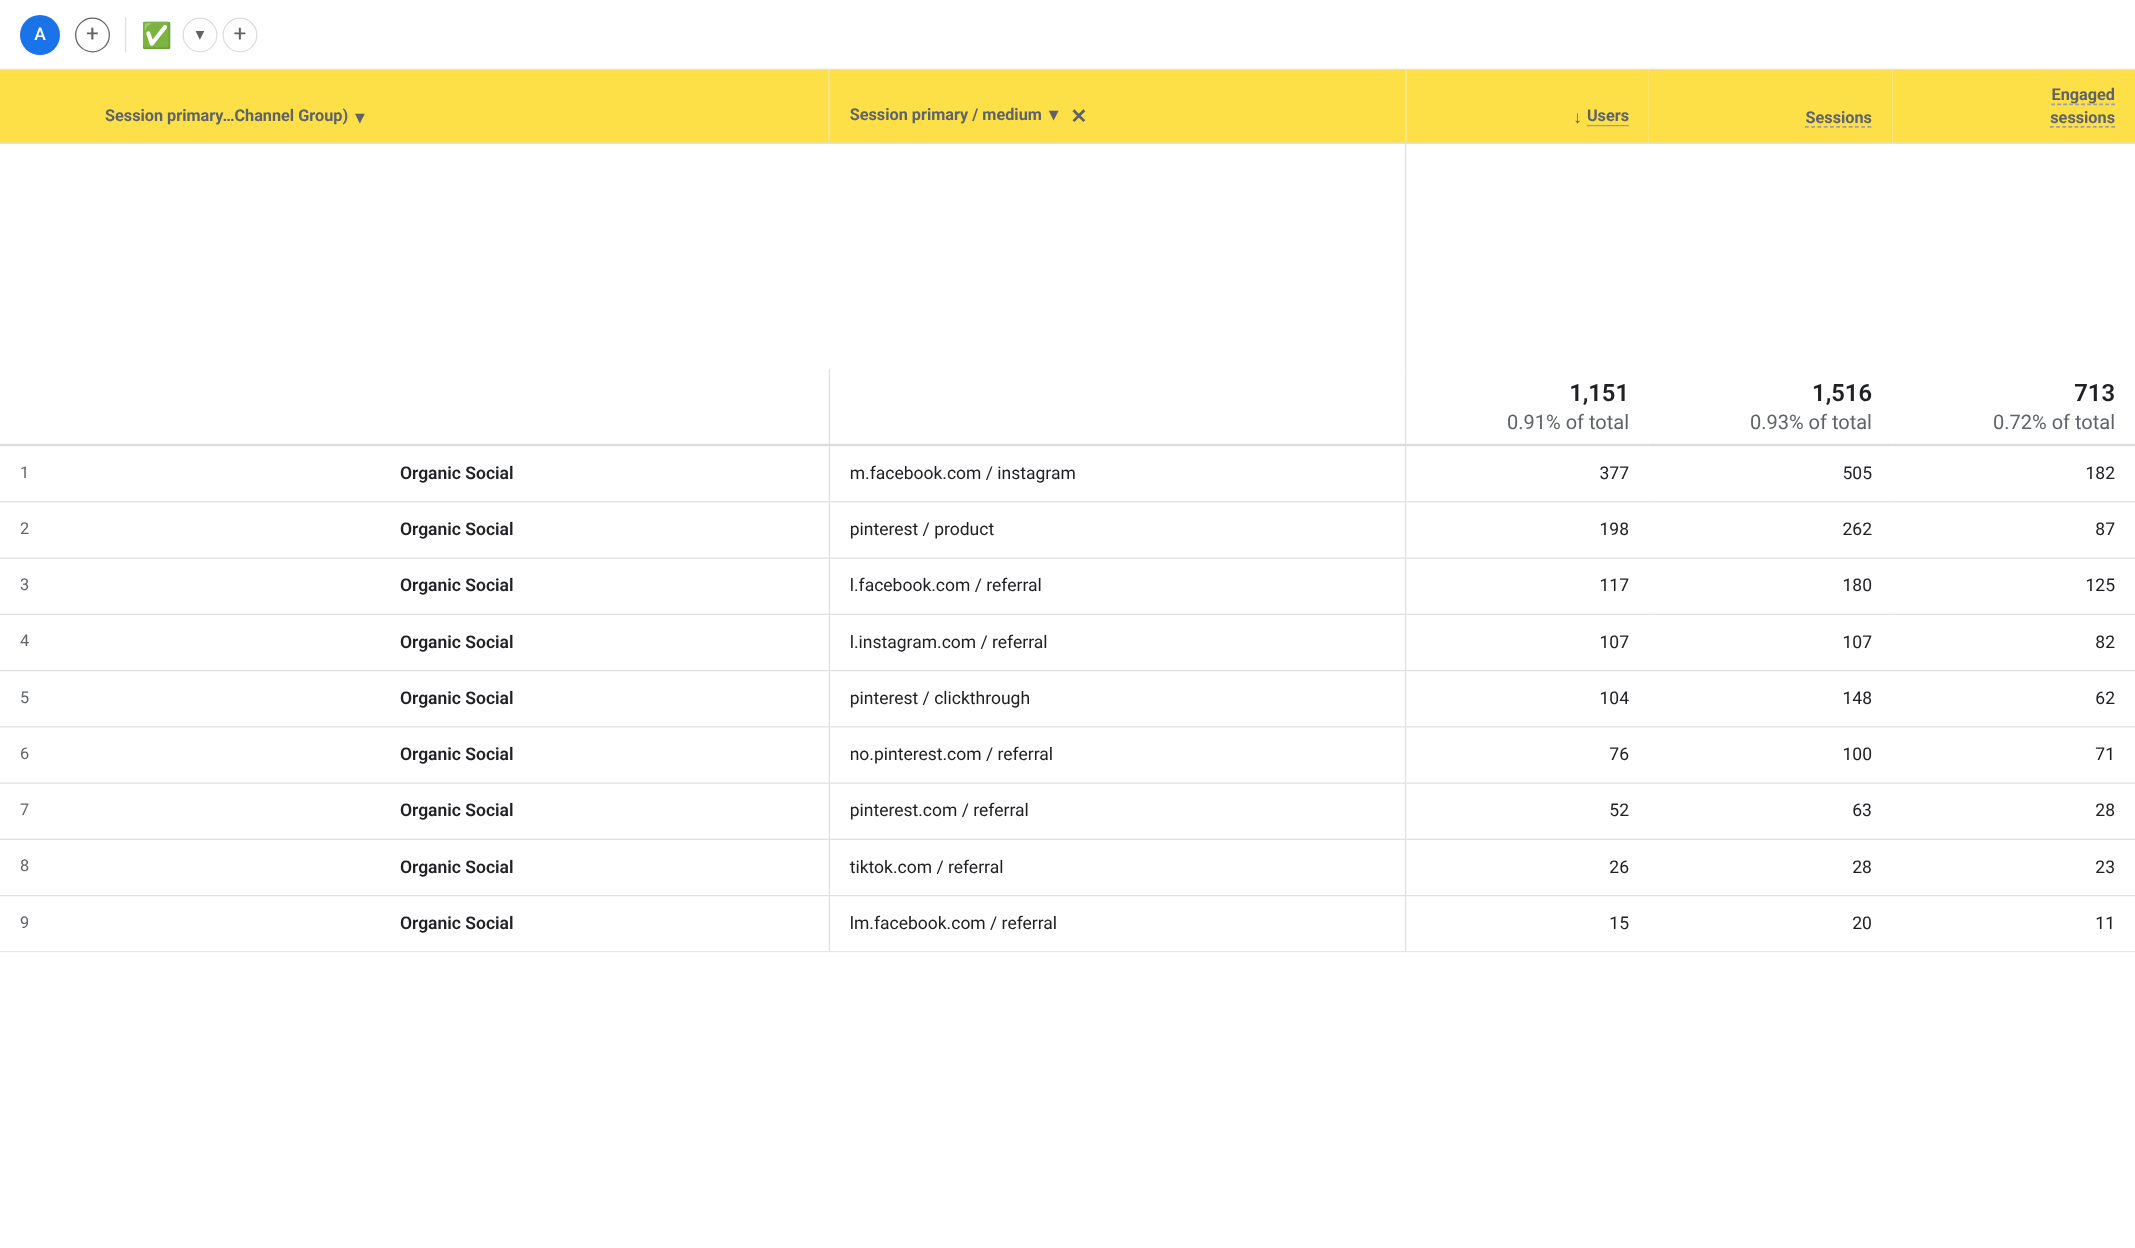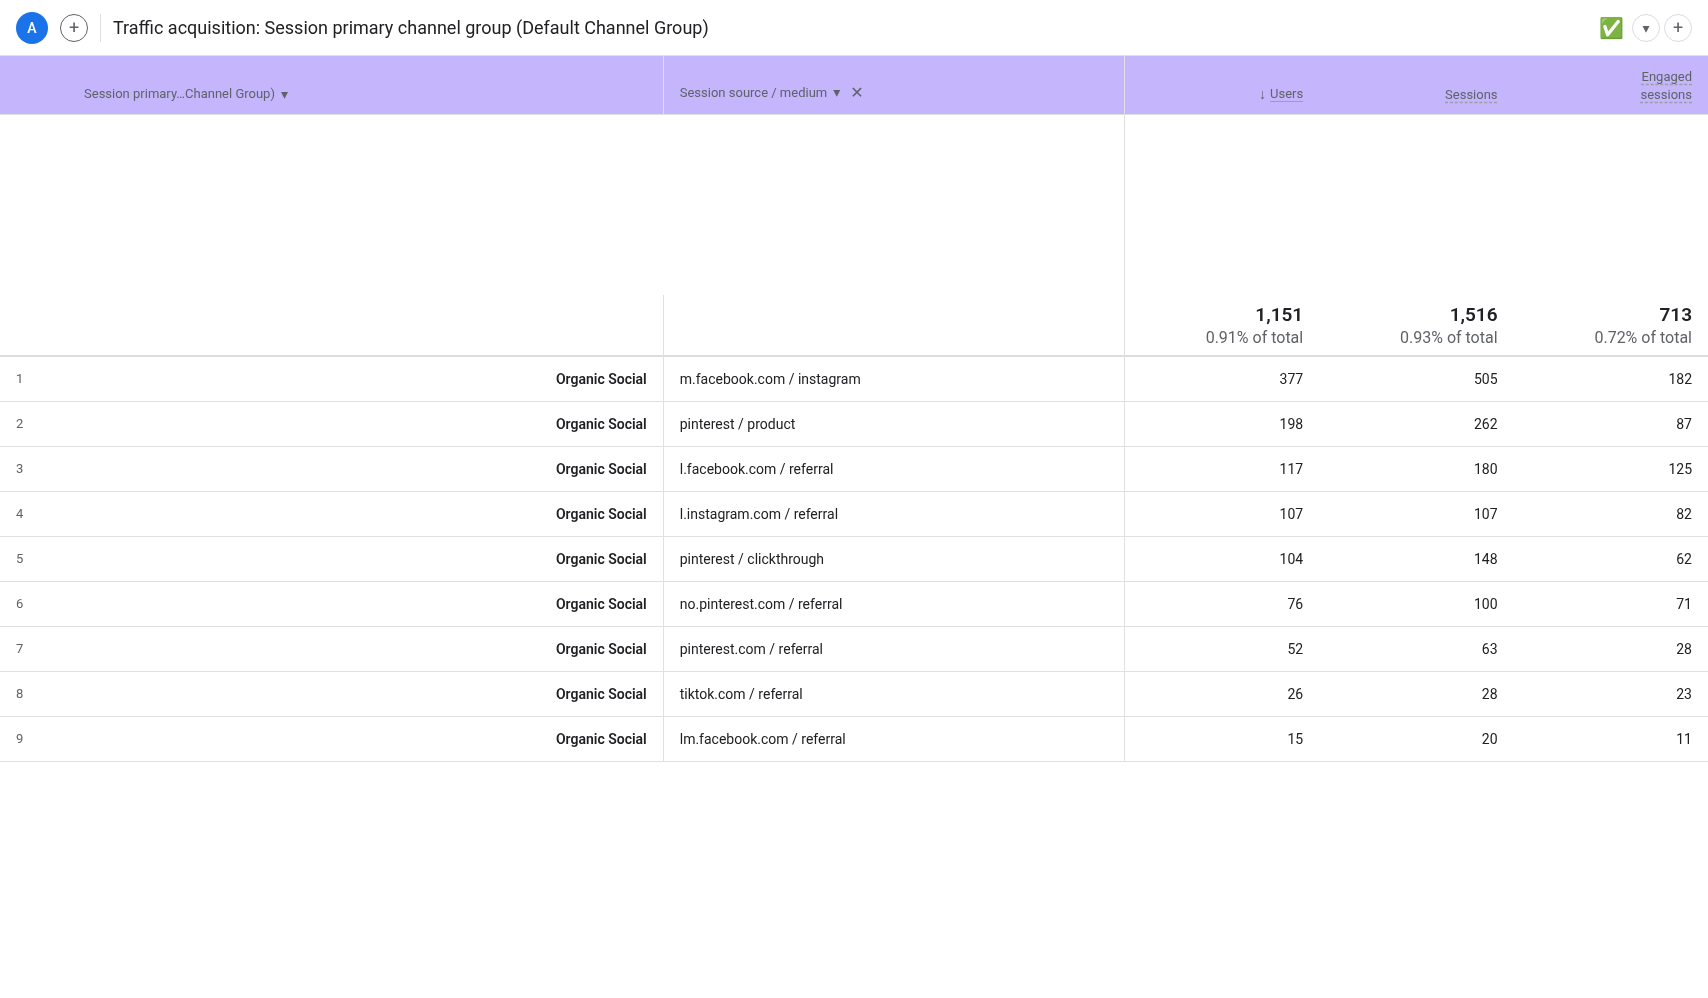--- a/index.html
+++ b/index.html
@@ -93,27 +93,27 @@
     col.col-dim1   { width: 490px; }
     col.col-dim2   { width: 380px; }
     col.col-users  { width: 160px; }
     col.col-sess   { width: 160px; }
     col.col-eng    { width: 160px; }
 
     
     thead tr.header-row th {
       padding: 12px 16px 10px;
       text-align: right;
-      font-weight: 400;
+      font-weight: 700;
       color: #5f6368;
       font-size: 13px;
       border-bottom: 1px solid #e0e0e0;
       vertical-align: bottom;
       line-height: 1.4;
-      background: #c4b5fd;
+      background: #fde047;
     }
     thead tr.header-row th.dim-header {
       text-align: right;
       color: #5f6368;
     }
     thead tr.header-row th.num-header {
       text-align: right;
     }
 
     .col-header-label {
@@ -189,21 +189,21 @@
       color: #202124;
       vertical-align: middle;
     }
     tbody td.row-num {
       color: #5f6368;
       font-size: 13px;
       text-align: left;
     }
     tbody td.dim1-cell {
       font-weight: 600;
-      text-align: right;
+      text-align: center;
     }
     tbody td.dim2-cell {
       text-align: left;
       font-weight: 400;
     }
     tbody td.num-cell {
       text-align: right;
       font-weight: 400;
     }
 
@@ -224,23 +224,20 @@
 <body>
 
 <div class="top-bar">
   <div class="avatar">
     <span>A</span>
   </div>
   <div class="add-icon-btn">
     <span>+</span>
   </div>
   <div class="divider-v"></div>
-  <div class="page-title">
-    <span>Traffic acquisition: Session primary channel group (Default Channel Group)</span>
-  </div>
   <div class="title-actions">
     <span class="title-check">✅</span>
     <div class="chevron-btn">▾</div>
     <div class="plus-btn">+</div>
   </div>
 </div>
 
 <div class="table-container">
   <table>
     <colgroup>
@@ -256,21 +253,21 @@
       <tr class="header-row">
         <th></th>
         <th class="dim-header dim1-col">
           <div class="dim-header-inner">
             <span>Session primary…Channel Group)</span>
             <span class="dropdown-arrow">▾</span>
           </div>
         </th>
         <th class="dim-header dim2-col">
           <div class="dim-header-inner">
-            <span>Session source / medium</span>
+            <span>Session primary / medium</span>
             <span class="dropdown-arrow">▾</span>
             <span class="close-btn">✕</span>
           </div>
         </th>
         <th class="num-header">
           <div class="col-header-label right">
             <span class="sort-arrow">↓</span>
             <span class="underline-solid">Users</span>
           </div>
         </th>

